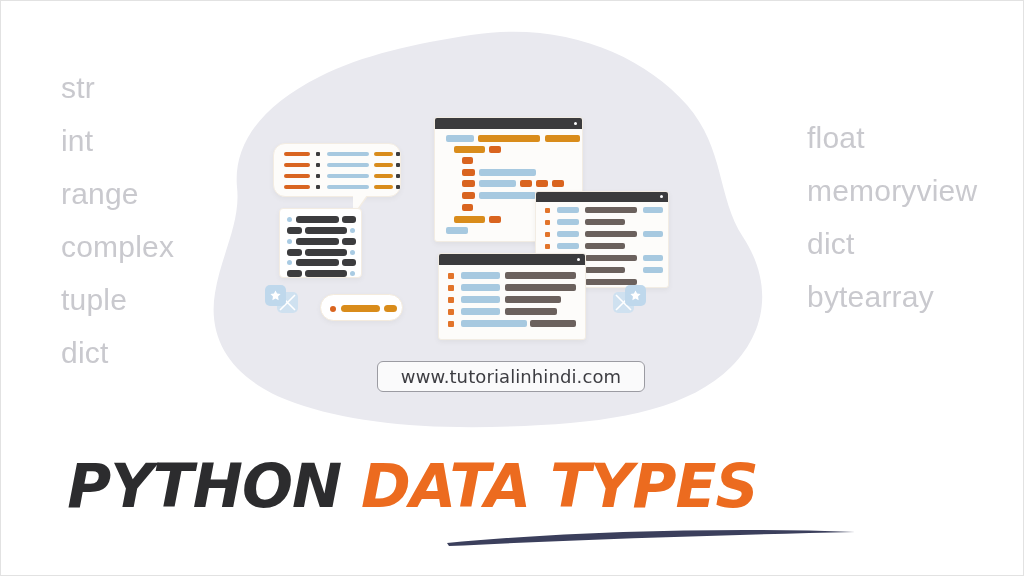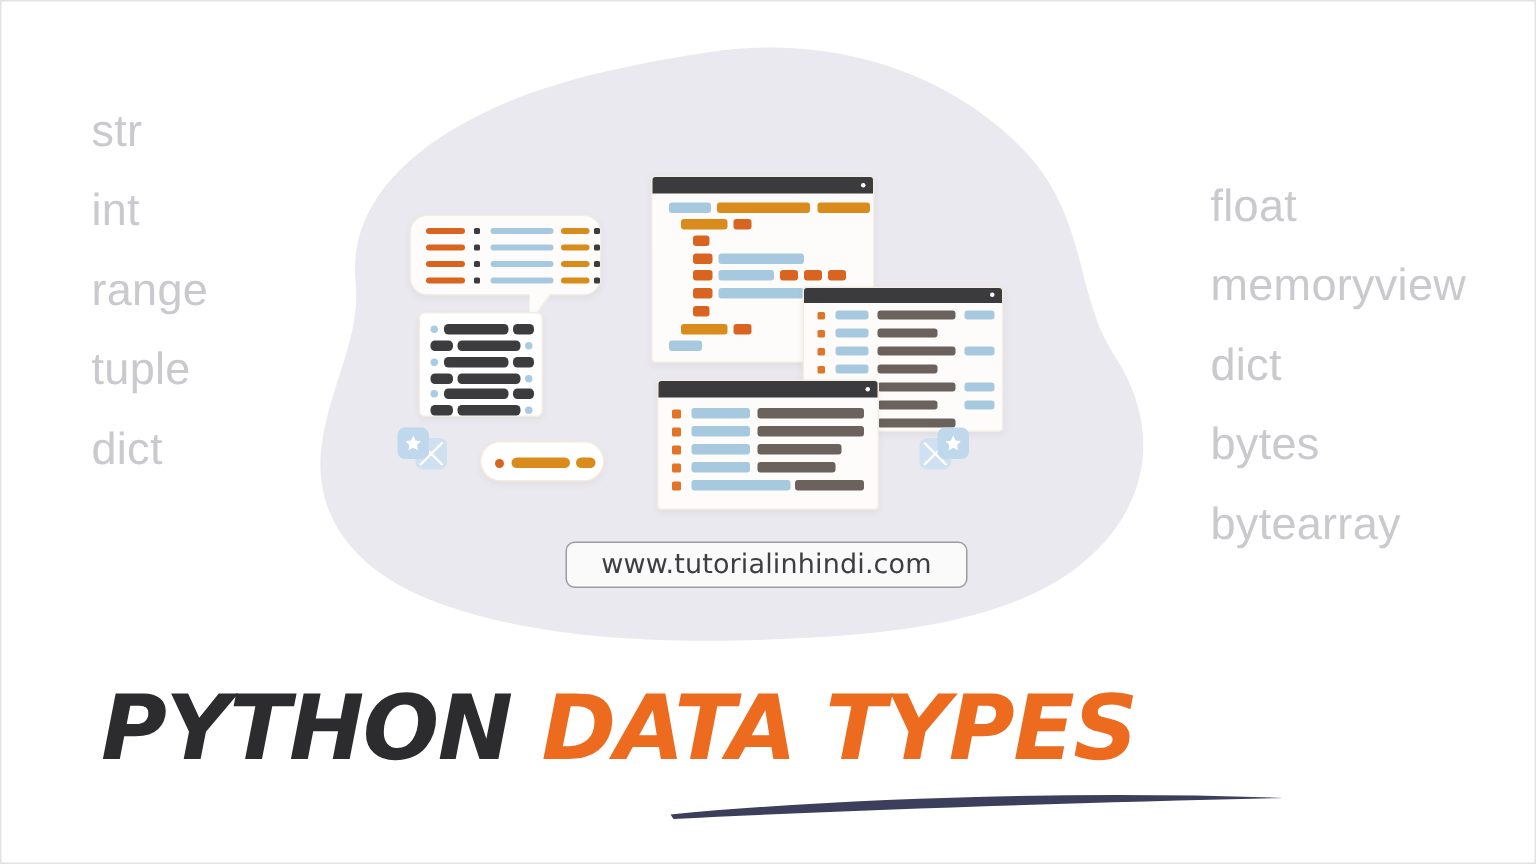--- a/index.html
+++ b/index.html
@@ -183,29 +183,29 @@
            C 220 254, 240 222, 236 186
            C 232 142, 262 104, 318 76
            C 360 54, 418 42, 470 34 Z"></path>
     </svg>
   </div>
 
   <div class="type-col left">
     <span class="type-item">str</span>
     <span class="type-item">int</span>
     <span class="type-item">range</span>
+    <span class="type-item">complex</span>
     <span class="type-item">tuple</span>
     <span class="type-item">dict</span>
   </div>
 
   <div class="type-col right">
     <span class="type-item">float</span>
     <span class="type-item">memoryview</span>
     <span class="type-item">dict</span>
-    <span class="type-item">bytes</span>
     <span class="type-item">bytearray</span>
   </div>
 
   <div class="illus">
 
     <div class="panel bubble" style="left:272px; top:142px; width:128px; height:54px;">
 
       <div class="bar" style="left:10px;  top:8px;  width:26px; height:4px; background:#d9641f;"></div>
       <div class="bar" style="left:10px;  top:19px; width:26px; height:4px; background:#d9641f;"></div>
       <div class="bar" style="left:10px;  top:30px; width:26px; height:4px; background:#d9641f;"></div>

